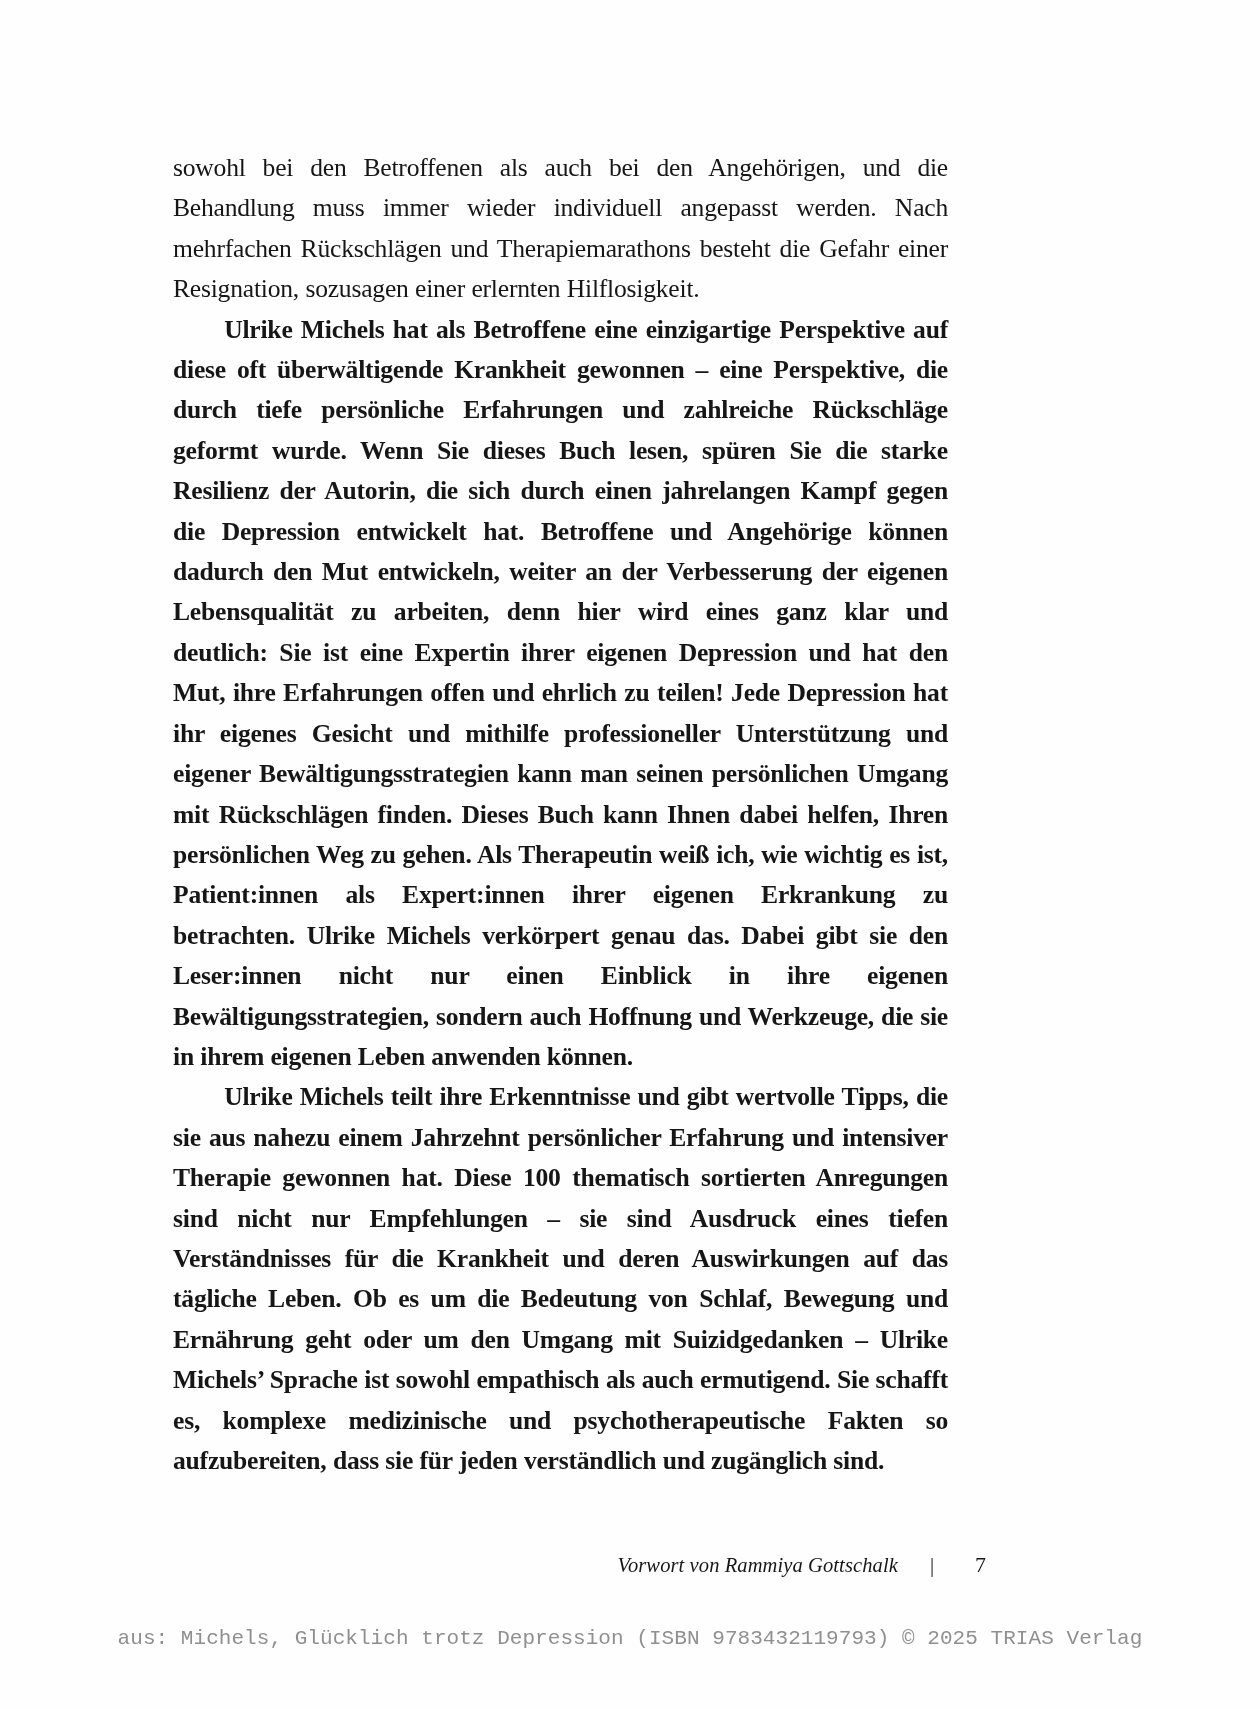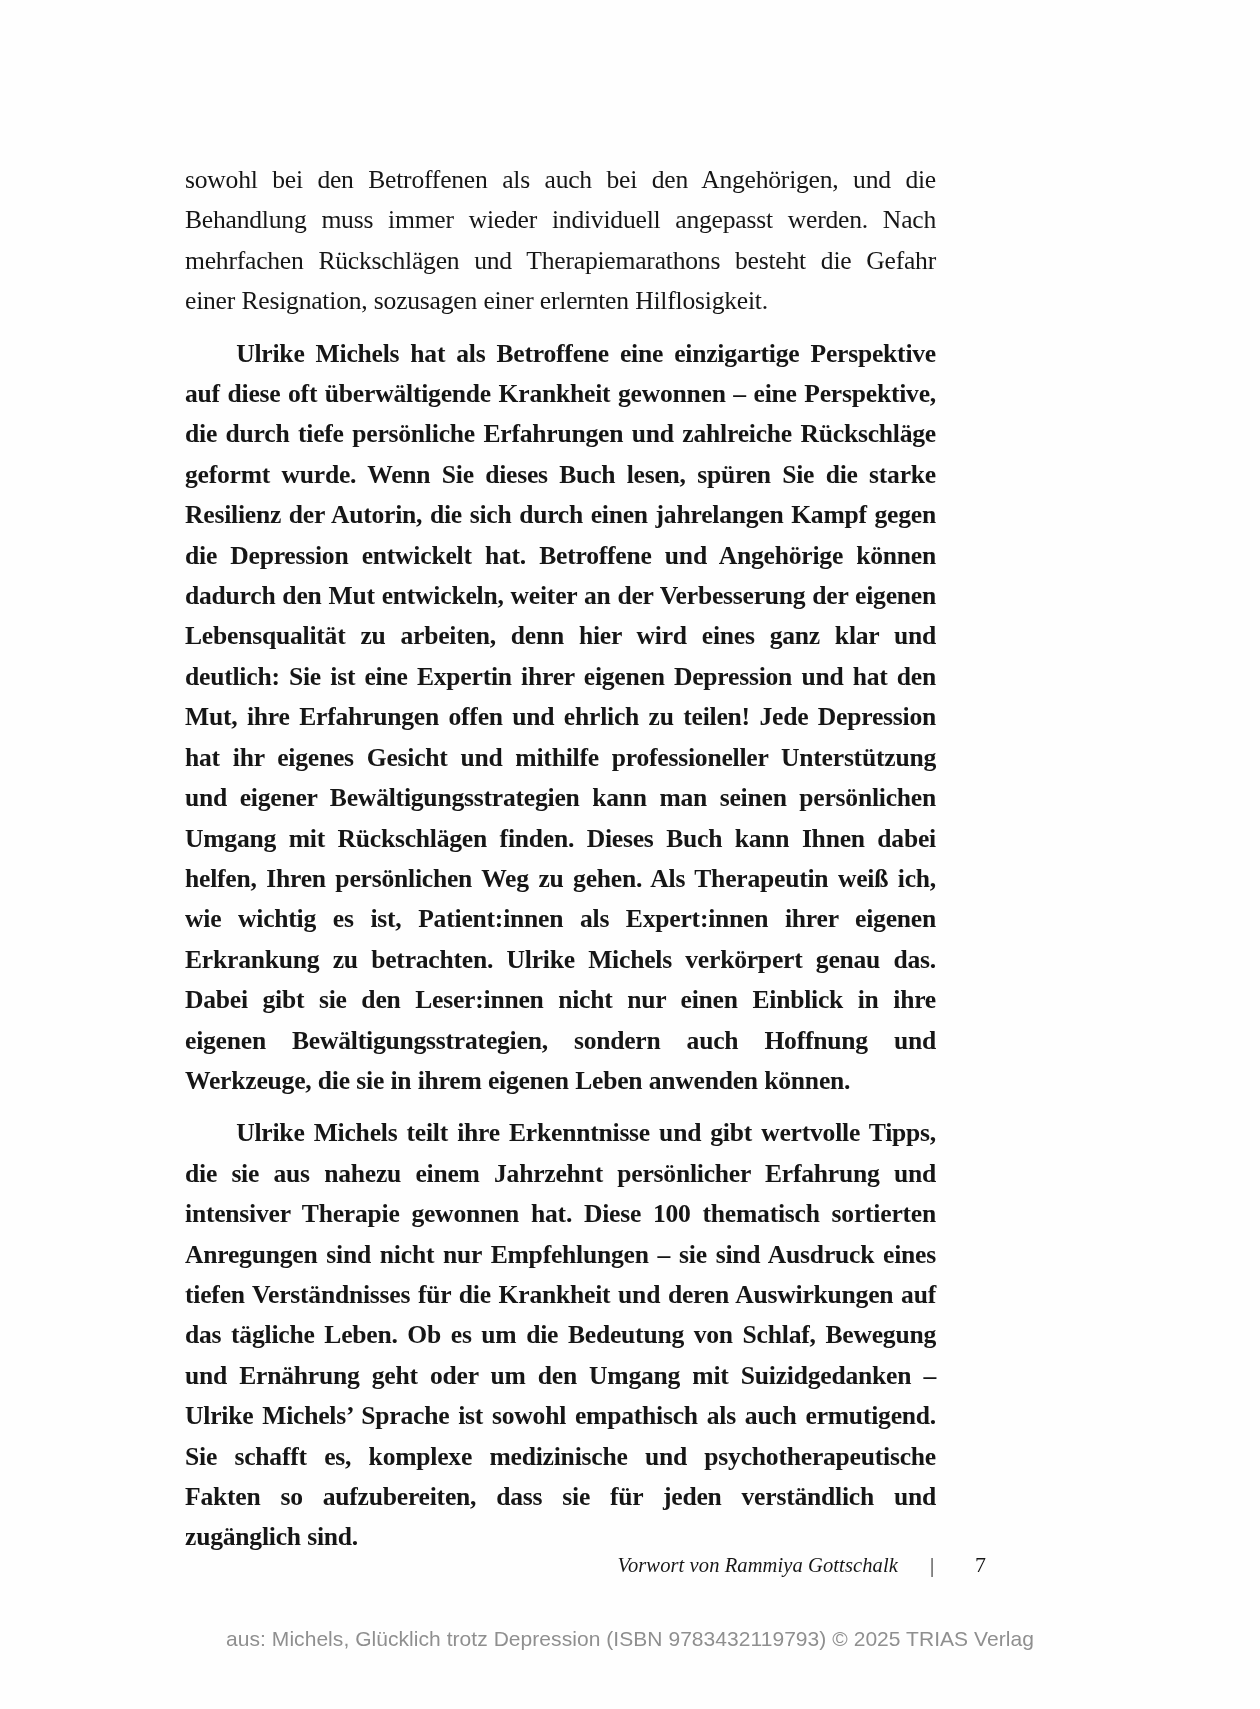--- a/index.html
+++ b/index.html
@@ -24,21 +24,21 @@
 
   
   .text-column {
     position: absolute;
     left: 173px;
     top: 148px;
     width: 775px;
   }
 
   .para {
-    margin: 12px;
+    margin: 0;
     font-size: 25.6px;
     line-height: 40.4px;
     text-align: justify;
     text-justify: inter-word;
     letter-spacing: -0.22px;
     word-spacing: 0.2px;
     hyphens: manual;
     font-family: "Liberation Serif", "DejaVu Serif", serif;
   }
 
@@ -82,21 +82,21 @@
     font-family: "Liberation Serif", "DejaVu Serif", serif;
   }
 
   
   .provenance {
     position: absolute;
     left: 0;
     top: 1627px;
     width: 1260px;
     text-align: center;
-    font-family: Liberation Sans, sans-serif;
+    font-family: Liberation Mono, monospace;
     font-size: 21px;
     color: #8f8f8f;
     letter-spacing: 0.05px;
   }
 </style>
 </head>
 <body>
 
 <div class="page">
 

